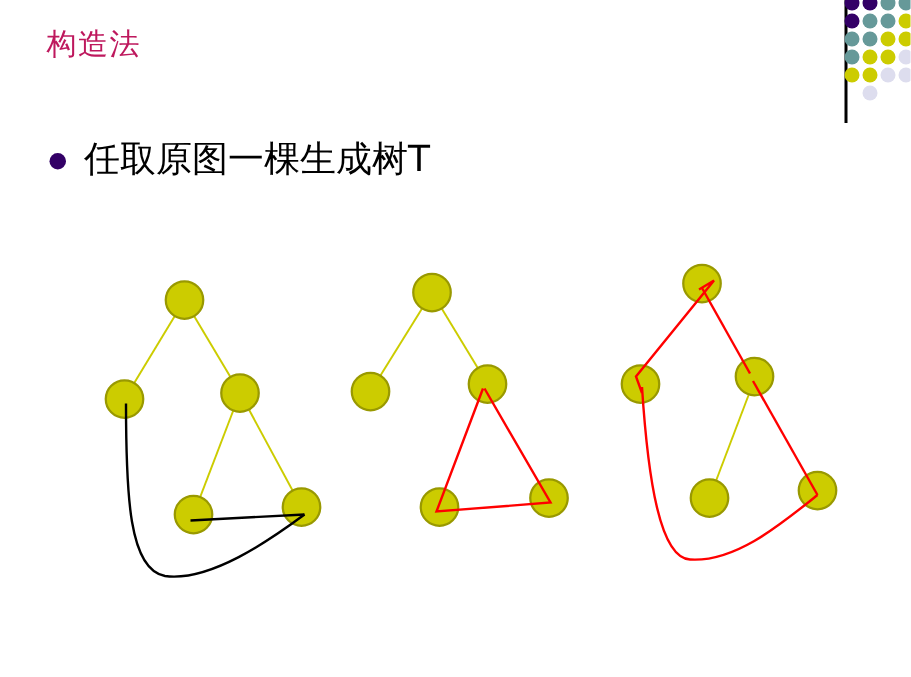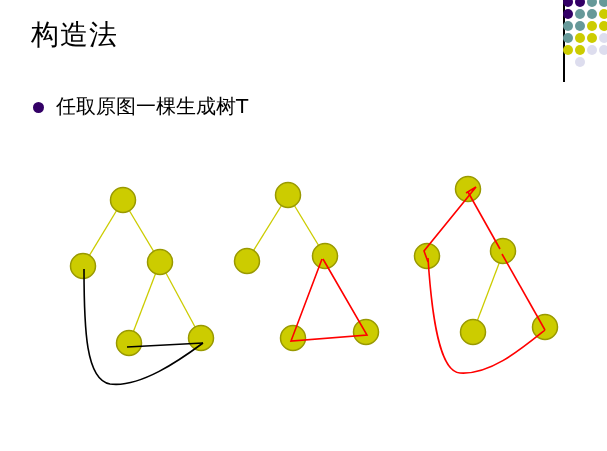--- a/index.html
+++ b/index.html
@@ -1,20 +1,20 @@
 <!DOCTYPE html>
 <html><head>
 <meta charset="utf-8">
 <style>
   html, body { margin:0; padding:0; background:#ffffff; }
   body { width:607px; height:451px; position:relative; overflow:hidden; font-family:"DejaVu Sans","Liberation Sans",sans-serif; }
-  .title { position:absolute; left:31px; top:16px; font-size:28px; color:#000000; font-family:Liberation Sans, sans-serif; letter-spacing:1px; }
+  .title { position:absolute; left:31px; top:16px; font-size:20px; color:#be185d; font-family:Liberation Sans, sans-serif; letter-spacing:1px; }
   .vline { position:absolute; left:563px; top:0; width:2px; height:82px; background:#000; }
   .bullets { position:absolute; left:30px; top:86px; margin:0; padding:0; list-style:none; }
-  .bullets li { position:relative; font-size:20px; line-height:40px; color:#000; padding-left:26px; font-family:"DejaVu Sans","Liberation Sans",sans-serif; }
+  .bullets li { position:relative; font-size:24px; line-height:40px; color:#000; padding-left:26px; font-family:"DejaVu Sans","Liberation Sans",sans-serif; }
   .bullets li .dot { position:absolute; left:3px; top:16px; width:11px; height:11px; border-radius:50%; background:#330066; }
   svg.deco { position:absolute; left:555px; top:0; }
   svg.graphs { position:absolute; left:0; top:0; }
 </style>
 </head>
 <body>
 
 <div class="title">构造法</div>
 <div class="vline"></div>
 

